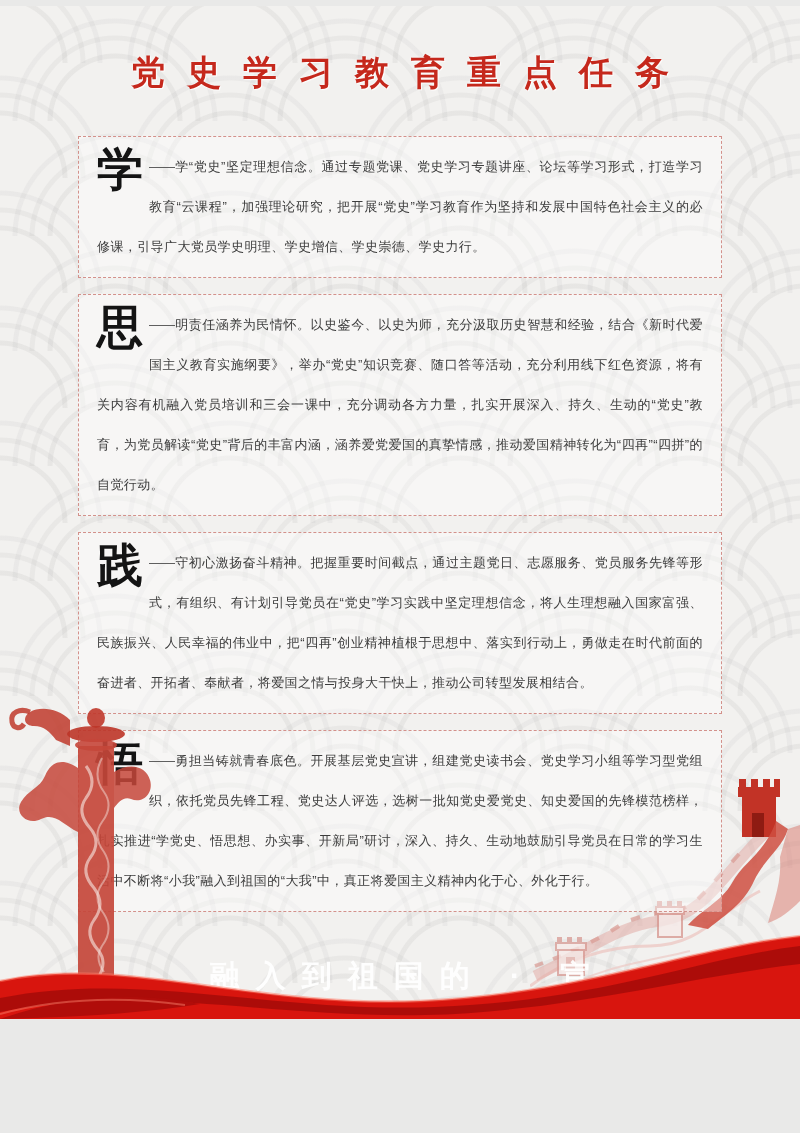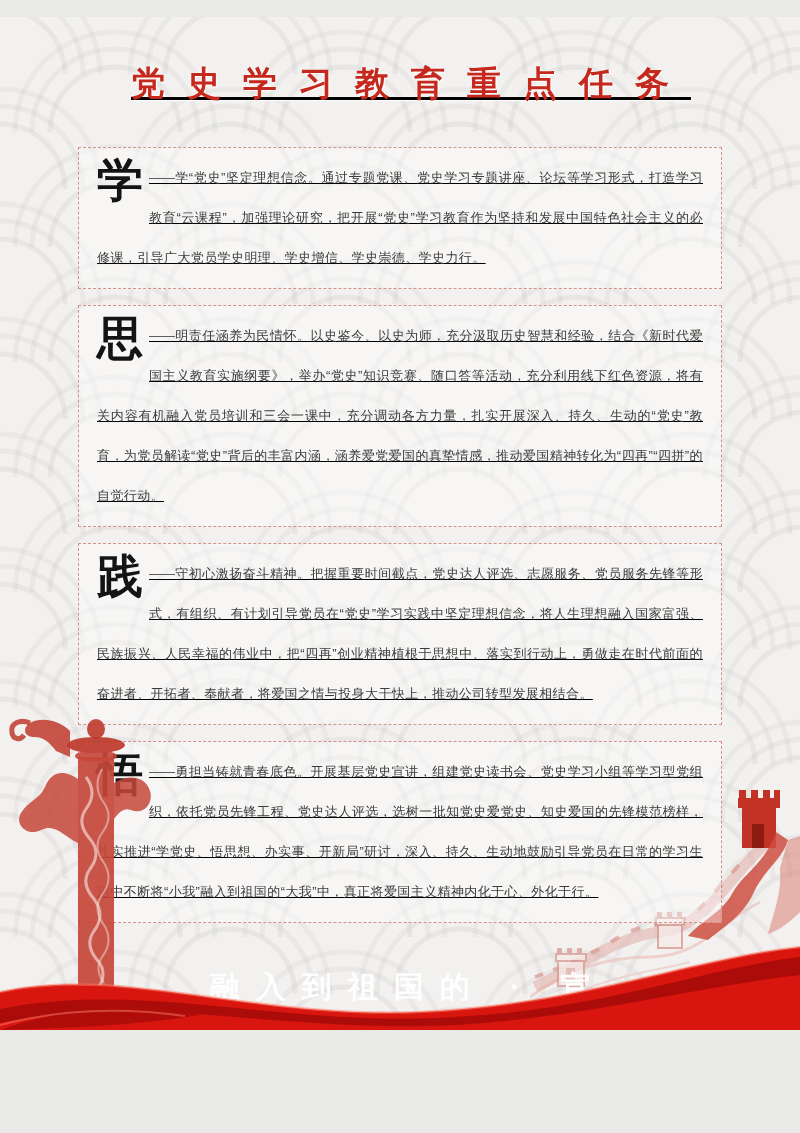--- a/index.html
+++ b/index.html
@@ -1,19 +1,19 @@
 <!DOCTYPE html>
 <html lang="zh"><head>
 <meta charset="utf-8">
 <style>
   html,body{margin:0;padding:0;}
   body{font-family:"Liberation Sans",sans-serif;background:#e9e9e8;}
   .page{
-    position:relative;width:800px;height:1013px;margin:17px auto;
-    background:#f2f1ef;overflow:hidden;text-decoration:underline;
+    position:relative;width:800px;height:1013px;margin:6px auto;
+    background:#f2f1ef;overflow:hidden;
   }
   
   .bg-pattern{
     position:absolute;inset:0;z-index:0;
     background-image:
       radial-gradient(circle 105px at 50% 100%,
         rgba(165,165,165,0) 62px, rgba(165,165,165,.14) 63px, rgba(165,165,165,.14) 67px, rgba(165,165,165,0) 68px,
         rgba(165,165,165,0) 80px, rgba(165,165,165,.12) 81px, rgba(165,165,165,.12) 85px, rgba(165,165,165,0) 86px,
         rgba(165,165,165,0) 97px, rgba(165,165,165,.10) 98px, rgba(165,165,165,.10) 102px, rgba(165,165,165,0) 103px),
       radial-gradient(circle 105px at 50% 100%,
@@ -72,21 +72,21 @@
 
     <section class="task-box">
       <p class="task-text"><span class="big-char">学</span><span class="dash">——</span><span>学“党史”坚定理想信念。通过专题党课、党史学习专题讲座、论坛等学习形式，打造学习教育“云课程”，加强理论研究，把开展“党史”学习教育作为坚持和发展中国特色社会主义的必修课，引导广大党员学史明理、学史增信、学史崇德、学史力行。</span></p>
     </section>
 
     <section class="task-box">
       <p class="task-text"><span class="big-char">思</span><span class="dash">——</span><span>明责任涵养为民情怀。以史鉴今、以史为师，充分汲取历史智慧和经验，结合《新时代爱国主义教育实施纲要》，举办“党史”知识竞赛、随口答等活动，充分利用线下红色资源，将有关内容有机融入党员培训和三会一课中，充分调动各方力量，扎实开展深入、持久、生动的“党史”教育，为党员解读“党史”背后的丰富内涵，涵养爱党爱国的真挚情感，推动爱国精神转化为“四再”“四拼”的自觉行动。</span></p>
     </section>
 
     <section class="task-box">
-      <p class="task-text"><span class="big-char">践</span><span class="dash">——</span><span>守初心激扬奋斗精神。把握重要时间截点，党史达人评选、志愿服务、党员服务先锋等形式，有组织、有计划引导党员在“党史”学习实践中坚定理想信念，将人生理想融入国家富强、民族振兴、人民幸福的伟业中，把“四再”创业精神植根于思想中、落实到行动上，勇做走在时代前面的奋进者、开拓者、奉献者，将爱国之情与投身大干快上，推动公司转型发展相结合。</span></p>
+      <p class="task-text"><span class="big-char">践</span><span class="dash">——</span><span>守初心激扬奋斗精神。把握重要时间截点，通过主题党日、志愿服务、党员服务先锋等形式，有组织、有计划引导党员在“党史”学习实践中坚定理想信念，将人生理想融入国家富强、民族振兴、人民幸福的伟业中，把“四再”创业精神植根于思想中、落实到行动上，勇做走在时代前面的奋进者、开拓者、奉献者，将爱国之情与投身大干快上，推动公司转型发展相结合。</span></p>
     </section>
 
     <section class="task-box">
       <p class="task-text"><span class="big-char">悟</span><span class="dash">——</span><span>勇担当铸就青春底色。开展基层党史宣讲，组建党史读书会、党史学习小组等学习型党组织，依托党员先锋工程、党史达人评选，选树一批知党史爱党史、知史爱国的先锋模范榜样，扎实推进“学党史、悟思想、办实事、开新局”研讨，深入、持久、生动地鼓励引导党员在日常的学习生活中不断将“小我”融入到祖国的“大我”中，真正将爱国主义精神内化于心、外化于行。</span></p>
     </section>
 
   </main>
 
   <svg class="deco deco-pillar" viewBox="0 0 210 313" xmlns="http://www.w3.org/2000/svg">
 

